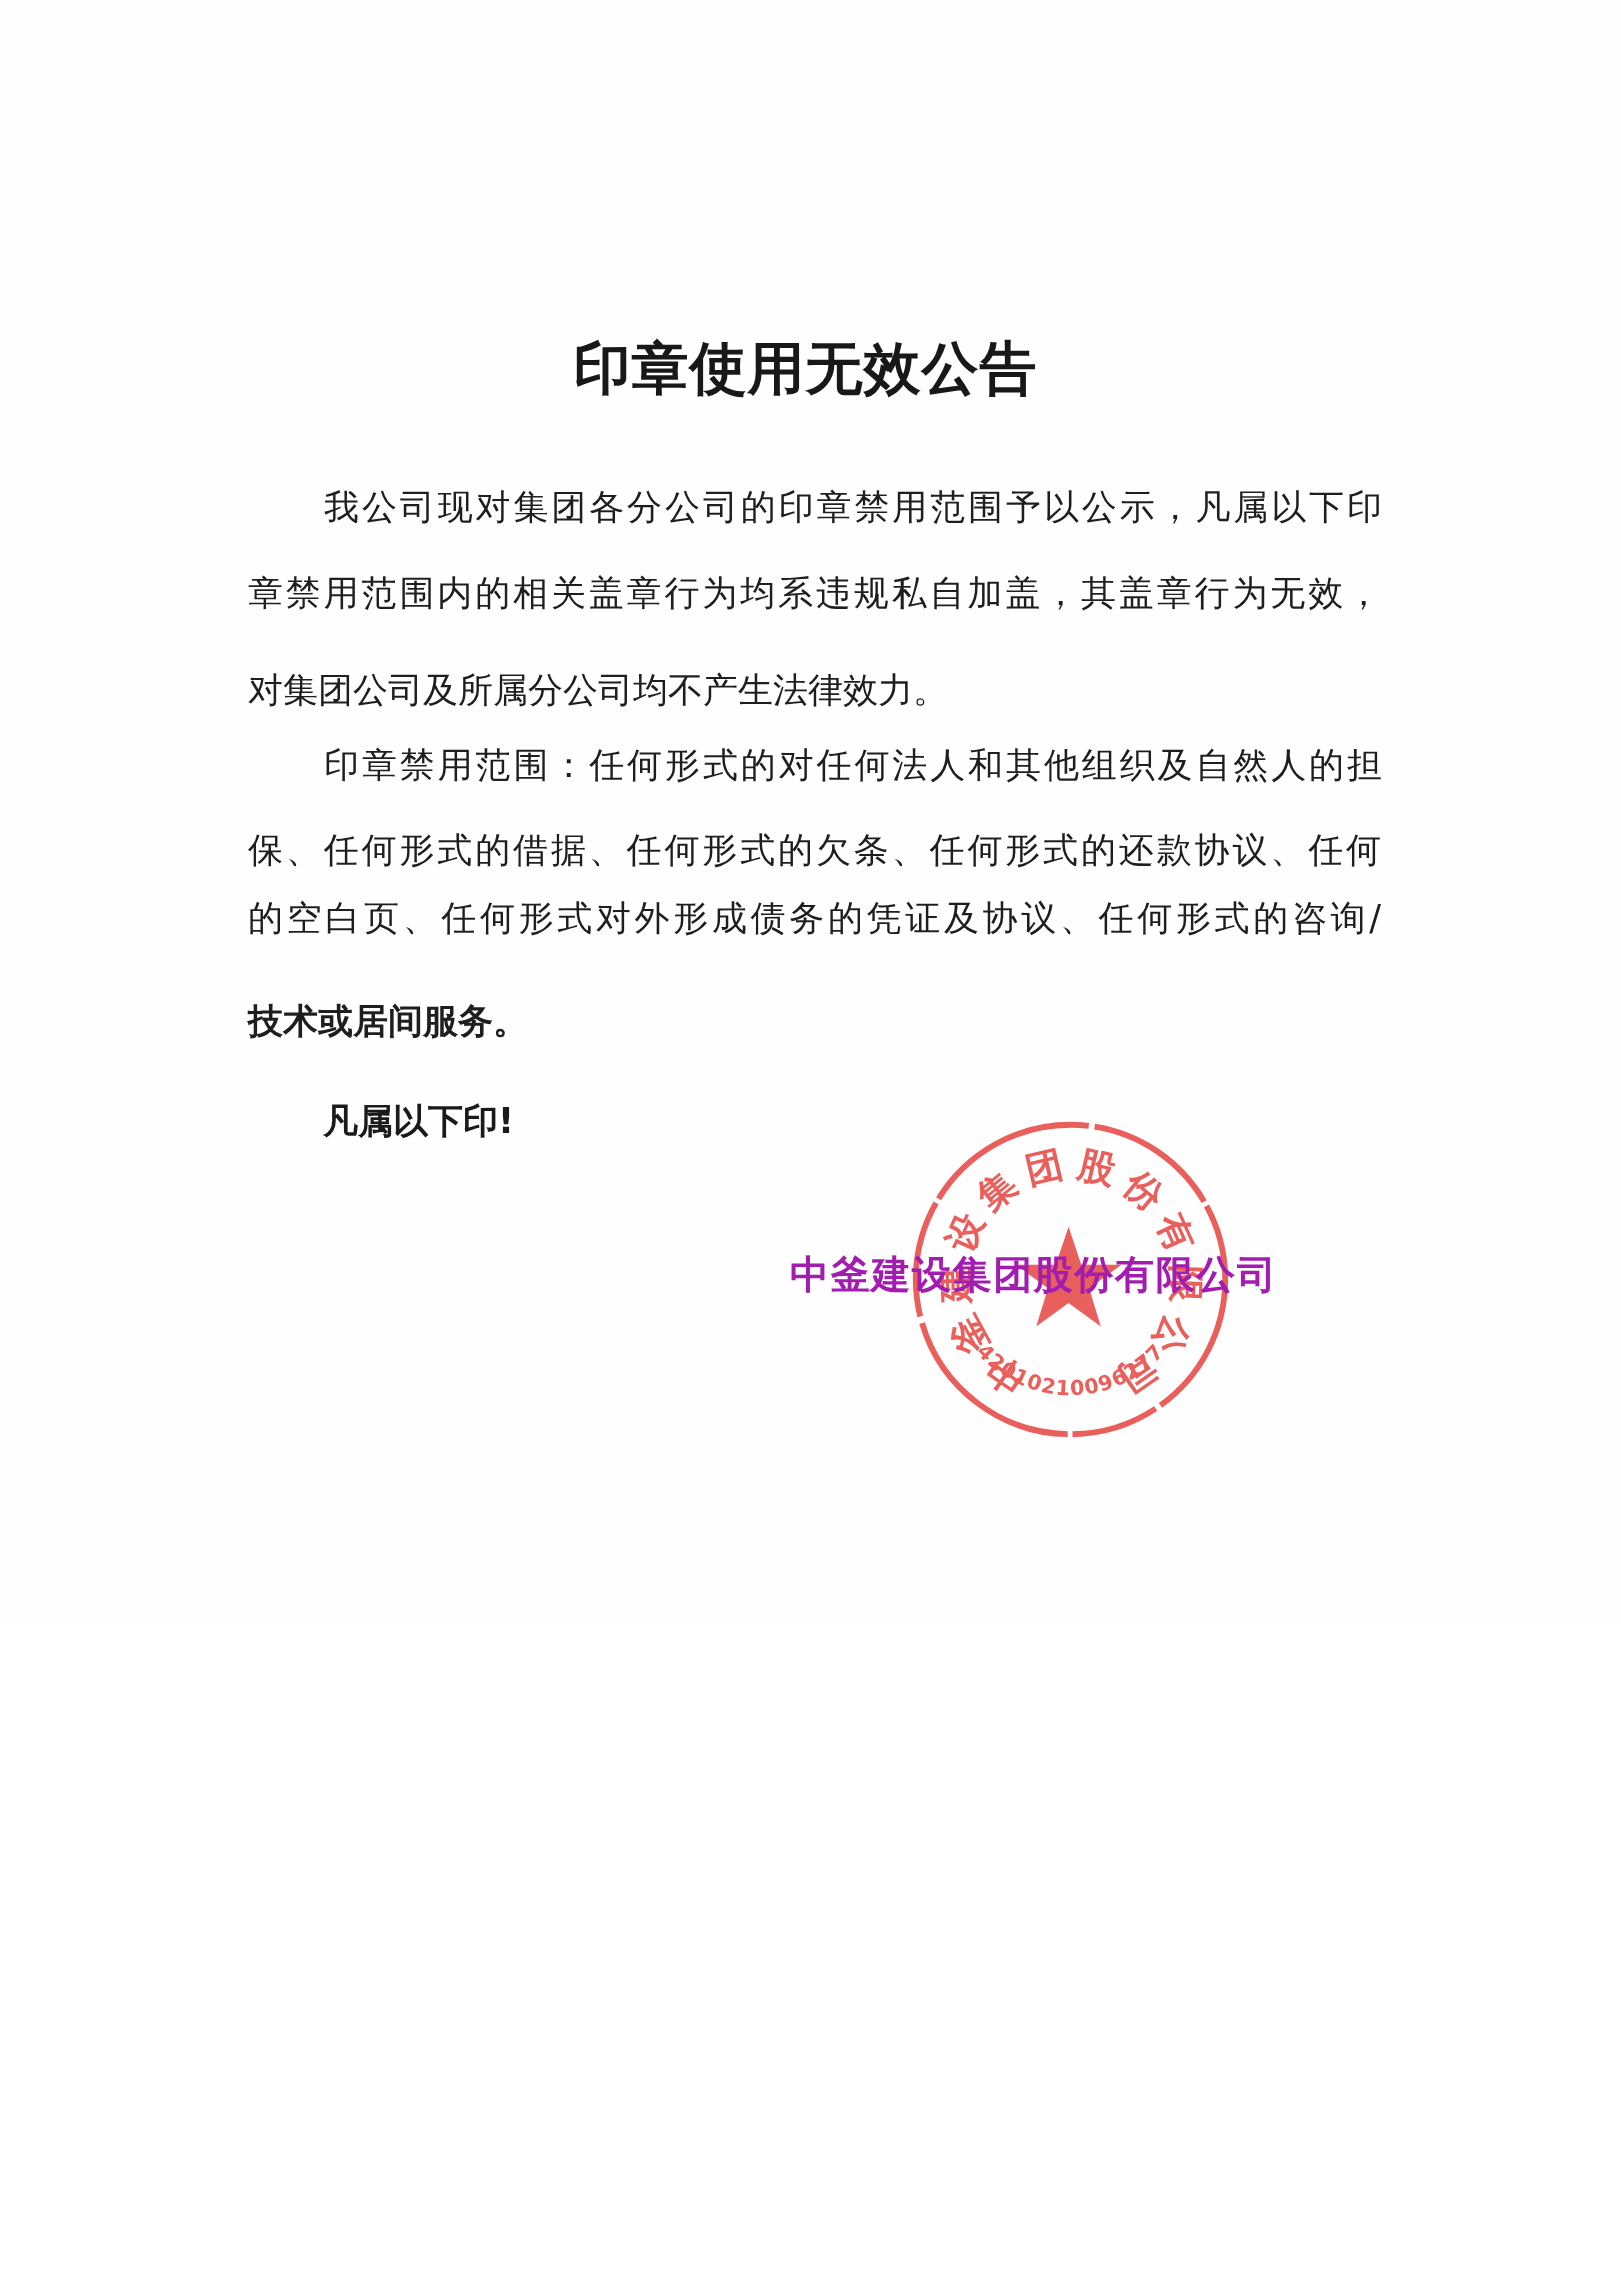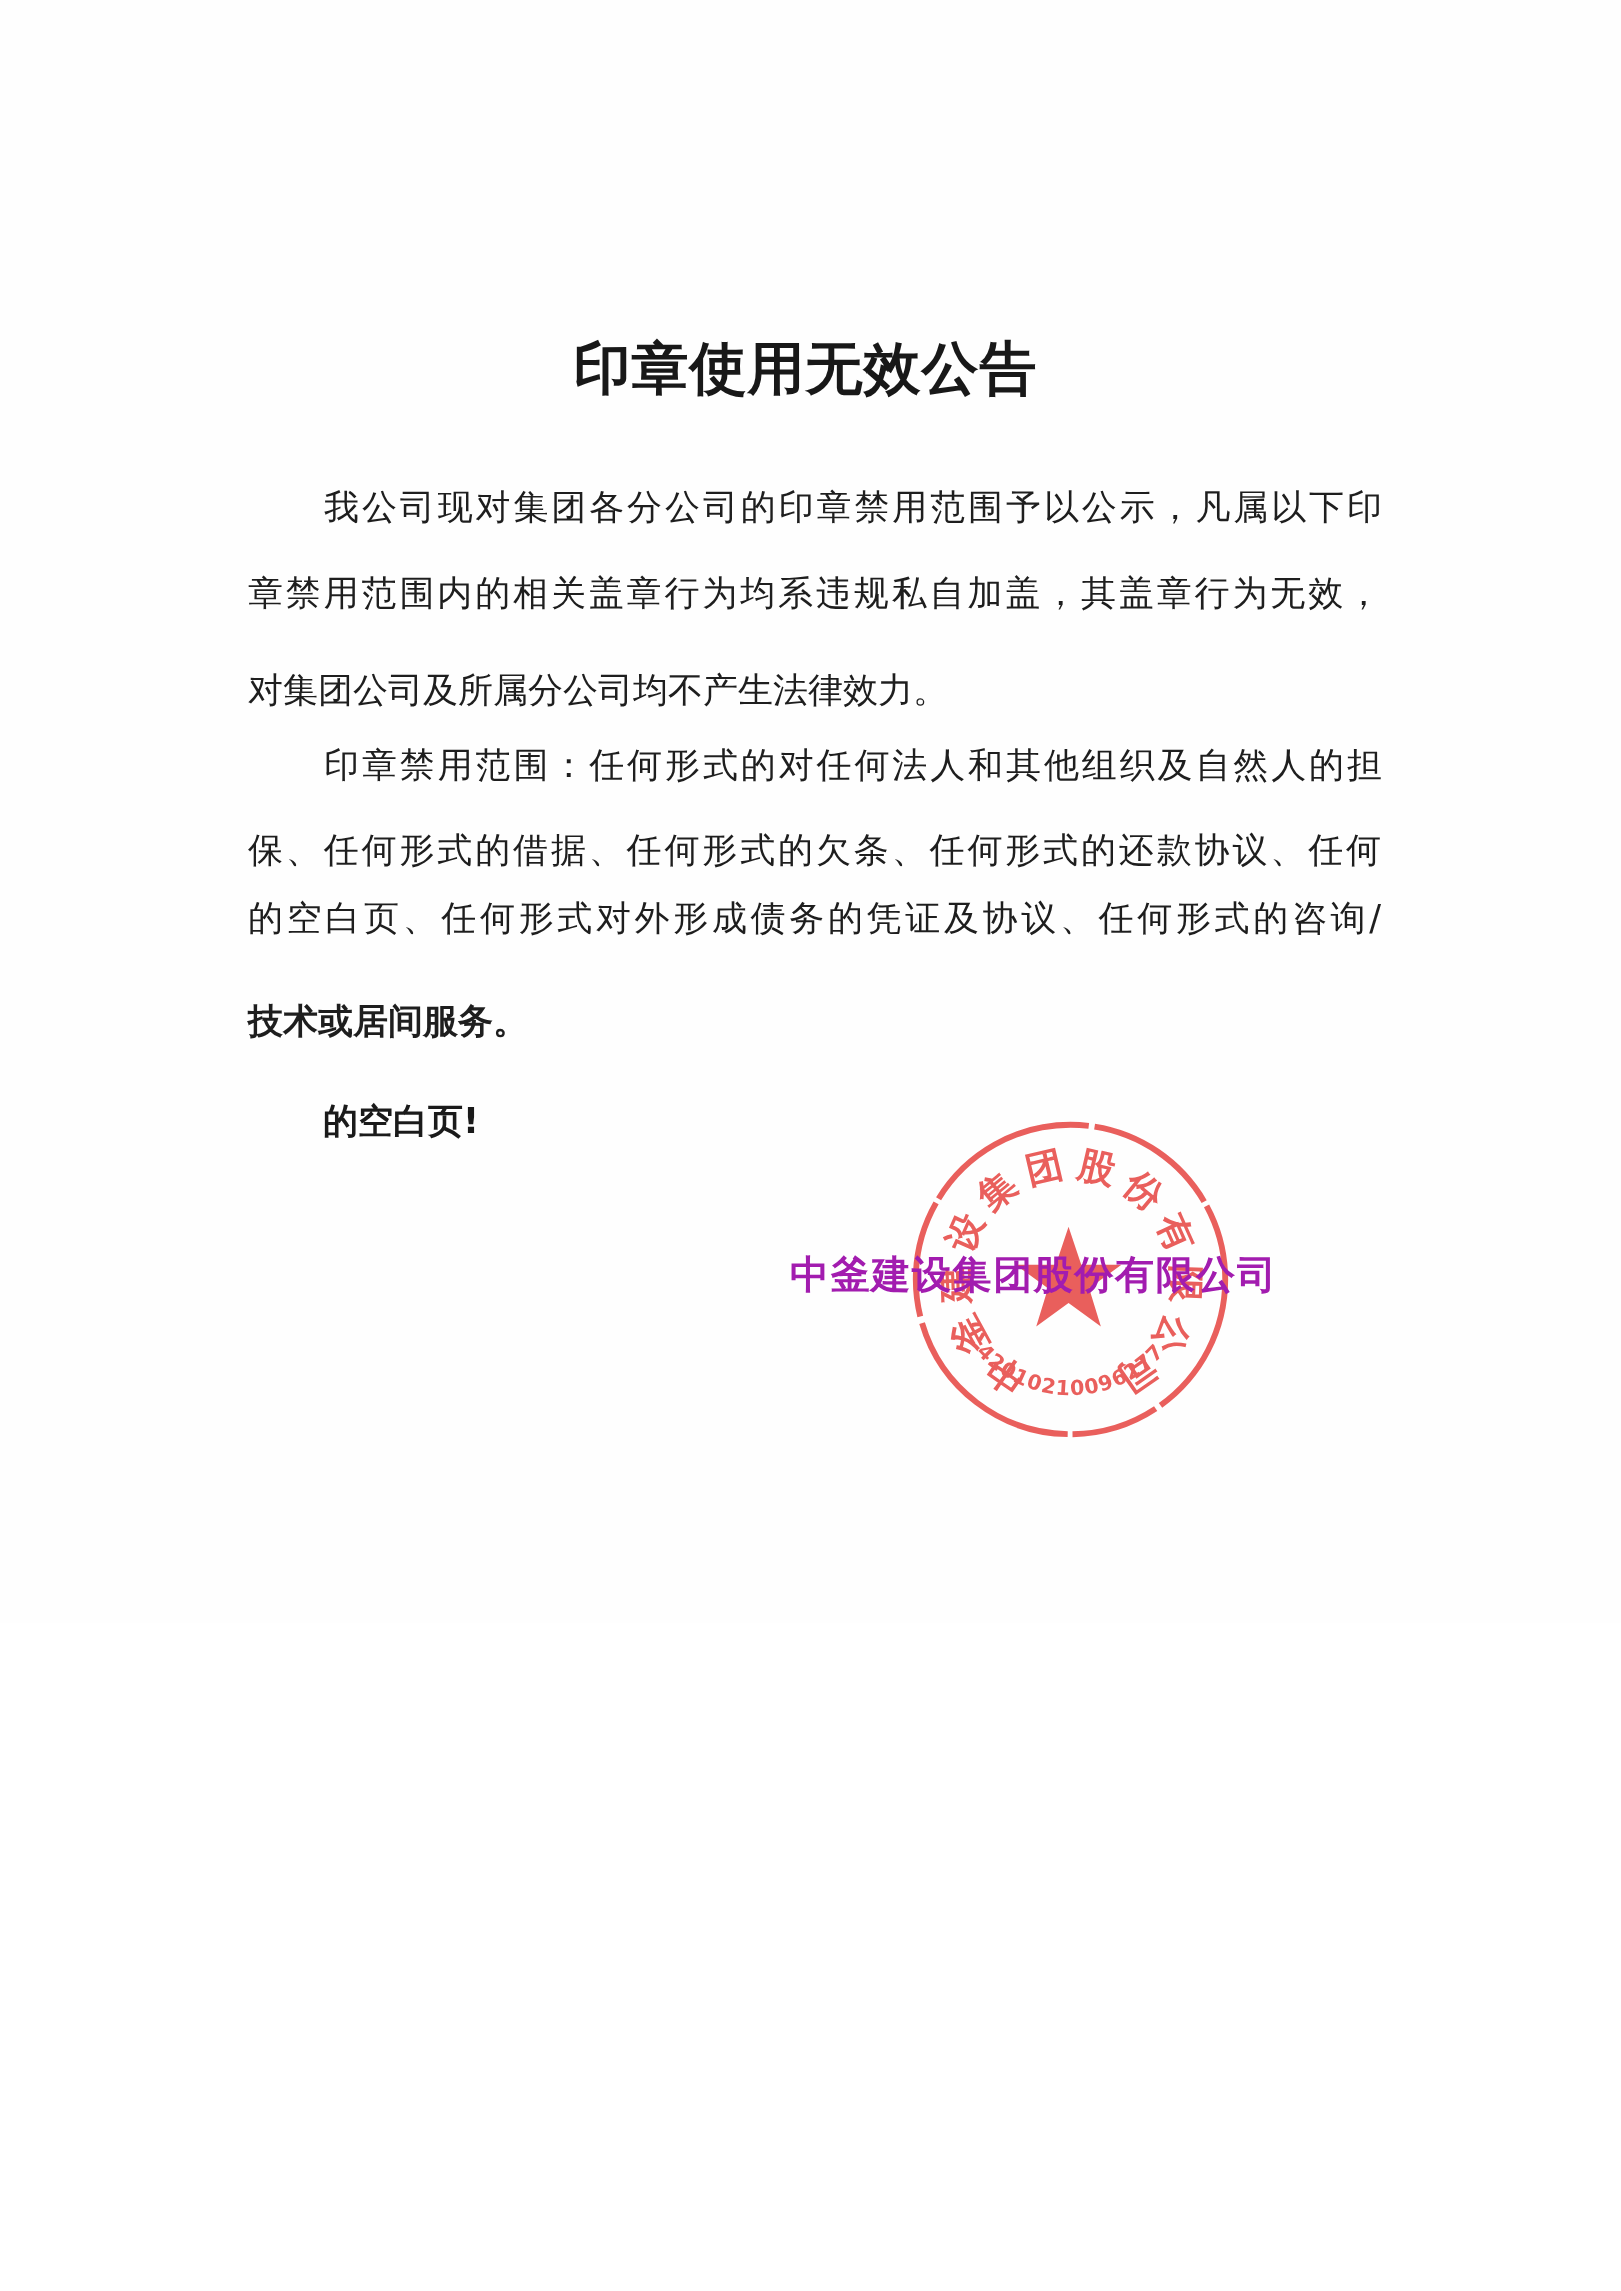--- a/index.html
+++ b/index.html
@@ -114,21 +114,21 @@
     <div class="line last" style="top:183px;">对集团公司及所属分公司均不产生法律效力。</div>
   </div>
 
   <div class="body-text" style="top:744px;">
     <div class="line indent" style="top:0px;">印章禁用范围：任何形式的对任何法人和其他组织及自然人的担</div>
     <div class="line" style="top:85px;">保、任何形式的借据、任何形式的欠条、任何形式的还款协议、任何</div>
     <div class="line" style="top:153px;">的空白页、任何形式对外形成债务的凭证及协议、任何形式的咨询/</div>
     <div class="line last" style="top:256px;font-weight:bold;">技术或居间服务。</div>
   </div>
 
-  <div class="closing">的空白页!</div>
+  <div class="closing">凡属以下印!</div>
 
   <svg class="seal" viewBox="0 0 336 336" xmlns="http://www.w3.org/2000/svg">
     <g fill="none" stroke="#e8524f" stroke-width="6">
       <circle cx="168" cy="168" r="158" stroke-dasharray="150 6 90 5 200 7 120 5 180 6 140 5"></circle>
     </g>
     <polygon fill="#e8524f" points="166,114 179,153 220,153 187,177 199,216 166,192 133,216 145,177 112,153 153,153"></polygon>
     <g id="seal-arc" fill="#e8524f" font-family="'DejaVu Serif', 'Liberation Serif', serif" font-size="38" font-weight="bold" text-anchor="middle">
         <text x="100.3" y="264.7" dominant-baseline="central" transform="rotate(-145.0 100.3 264.7)">中</text>
         <text x="64.4" y="224.6" dominant-baseline="central" transform="rotate(-118.6 64.4 224.6)">釜</text>
         <text x="50.1" y="172.7" dominant-baseline="central" transform="rotate(-92.3 50.1 172.7)">建</text>

